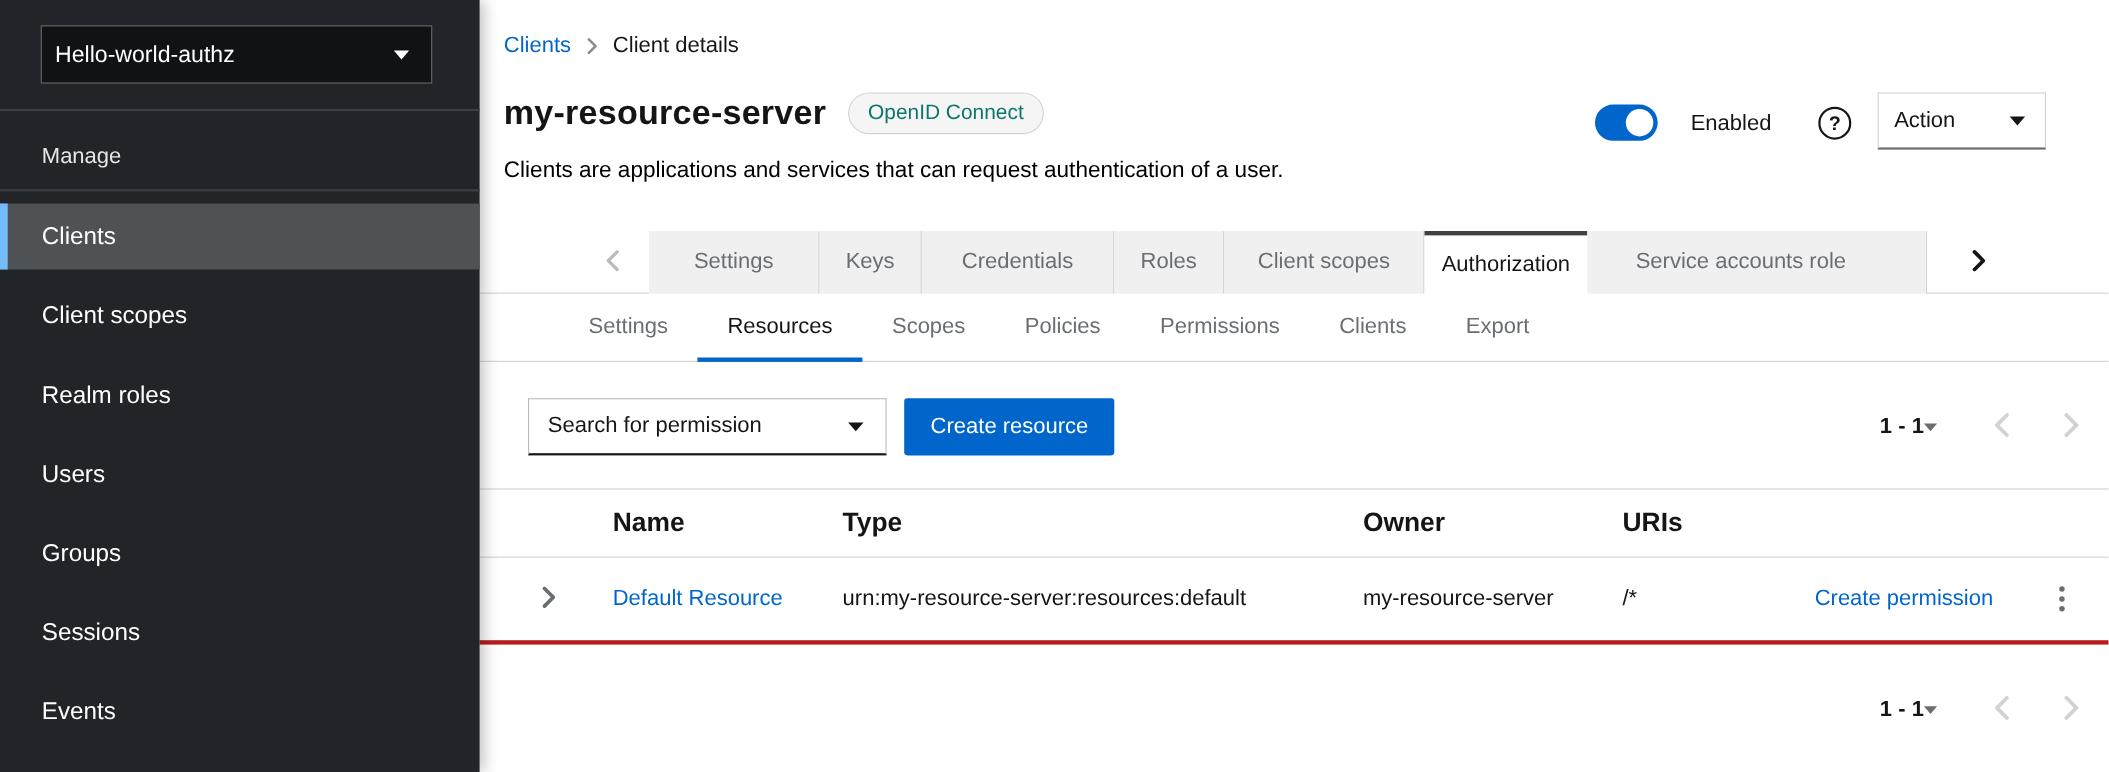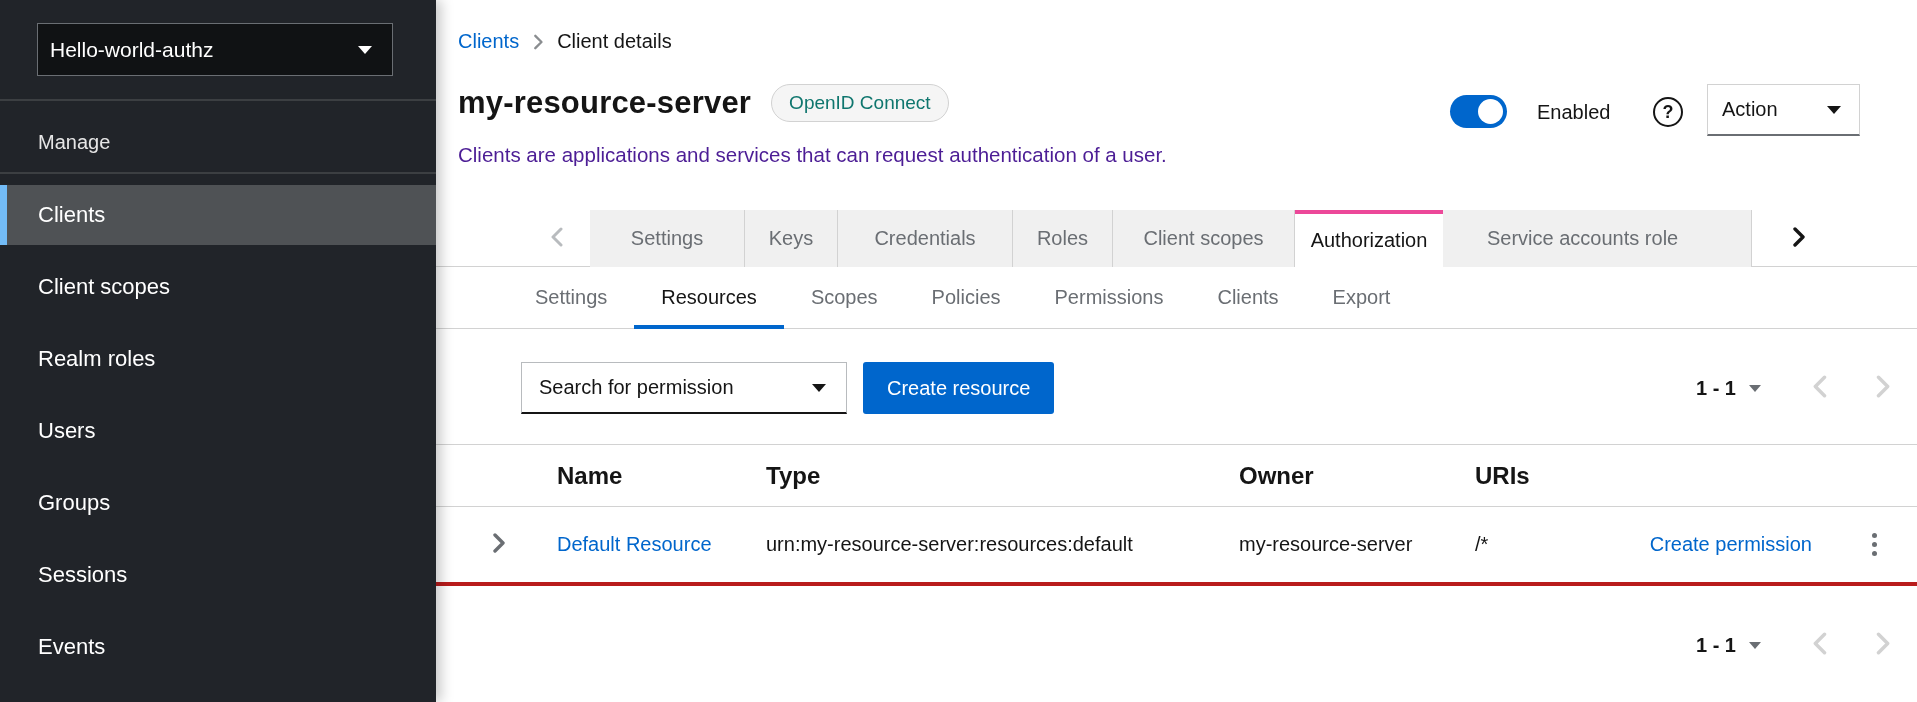--- a/index.html
+++ b/index.html
@@ -47,21 +47,21 @@
     border-radius:50%; background:#fff; }
   .enabled-label { position:absolute; left:1101px; top:101px; font-size:20px; }
   .help-btn { position:absolute; left:1217px; top:97px; width:30px; height:30px;
     border-radius:50%; border:2.5px solid #151515; background:#fff; color:#151515;
     font-size:18px; font-weight:700; line-height:25px; text-align:center; cursor:pointer; }
   .action-dd { position:absolute; left:1271px; top:84px; width:153px; height:52px;
     background:#fff; border:1px solid #d2d2d2; border-bottom:2px solid #6a6e73;
     display:flex; align-items:center; justify-content:space-between;
     padding:0 18px 0 14px; font-size:20px; cursor:pointer; }
 
-  .subtitle { position:absolute; top:143px; left:22px; font-size:20.5px; color:#4c1d95; }
+  .subtitle { position:absolute; top:143px; left:22px; font-size:20.5px; color:#000000; }
 
   
   .caret { width:0; height:0; border-left:7px solid transparent;
     border-right:7px solid transparent; border-top:8px solid #151515; }
   .caret.white { border-top-color:#fff; }
   .caret.gray  { border-top-color:#6a6e73; }
   .caret.sm { border-left-width:6px; border-right-width:6px; border-top-width:7px; }
 
   
   .tabs { position:absolute; top:210px; left:0; right:0; height:57px; display:flex; }
@@ -71,47 +71,47 @@
   .tab-scroll.right { flex:1; justify-content:flex-start; padding-left:40px;
     color:#151515; border-bottom:1px solid #d2d2d2; }
   .tabs ul { display:flex; list-style:none; }
   .tabs li { background:#f0f0f0; border-right:1px solid #d2d2d2; color:#6a6e73;
     font-size:20px; display:flex; align-items:center; justify-content:center;
     cursor:pointer; white-space:nowrap; overflow:hidden; }
   .tabs li:nth-child(1){ width:155px; } .tabs li:nth-child(2){ width:93px; }
   .tabs li:nth-child(3){ width:175px; } .tabs li:nth-child(4){ width:100px; }
   .tabs li:nth-child(5){ width:182px; } .tabs li:nth-child(6){ width:148px; }
   .tabs li:nth-child(7){ width:309px; justify-content:flex-start; padding-left:44px; }
-  .tabs li.active { background:#fff; color:#151515; border-top:4px solid #ec4899;
+  .tabs li.active { background:#fff; color:#151515; border-top:4px solid #404040;
     border-right:none; }
 
   
   .subtabs { position:absolute; top:267px; left:0; right:0; height:62px;
     border-bottom:1px solid #d2d2d2; }
   .subtabs ul { display:flex; list-style:none; padding-left:72px; height:100%; }
   .subtabs li { position:relative; padding:0 27px; display:flex; align-items:center;
     font-size:20px; color:#6a6e73; cursor:pointer; }
   .subtabs li.active { color:#151515; }
   .subtabs li.active::after { content:""; position:absolute; left:0; right:0;
     bottom:-1px; height:4px; background:#0066cc; }
 
   
   .toolbar { position:absolute; top:362px; left:44px; right:27px; height:52px;
-    display:flex; align-items:flex-start;margin-left:41px; }
+    display:flex; align-items:flex-start; }
   .search-select { width:326px; height:52px; background:#fff; border:1px solid #b8bbbe;
     border-bottom:2px solid #151515; display:flex; align-items:center;
     justify-content:space-between; padding:0 20px 0 17px; font-size:20px; cursor:pointer; }
   .btn-primary { margin-left:16px; height:52px; padding:0 24px; background:#0066cc;
     color:#fff; border:none; border-radius:3px; font-size:20px; cursor:pointer; }
 
   
   .pagination { display:flex; align-items:center; }
   .pagination.top { position:absolute; right:0; top:50%; transform:translateY(-50%); }
   .pagination.bottom { position:absolute; top:622px; right:27px; height:46px; }
-  .pag-menu { display:flex; align-items:center; gap:13px; background:none;
+  .pag-menu { display:flex; align-items:center; gap:0; background:none;
     border:none; cursor:pointer; }
   .pag-range { font-size:20px; font-weight:700; color:#151515; }
   .pag-nav { background:none; border:none; color:#d2d2d2; cursor:default;
     display:flex; align-items:center; }
   .pag-prev { margin-left:52px; } .pag-next { margin-left:47px; }
 
   
   .table { position:absolute; top:444px; left:0; width:1481px; }
   .row-grid { display:grid; grid-template-columns:100px 209px 473px 236px 142px 235px 86px;
     align-items:center; }

